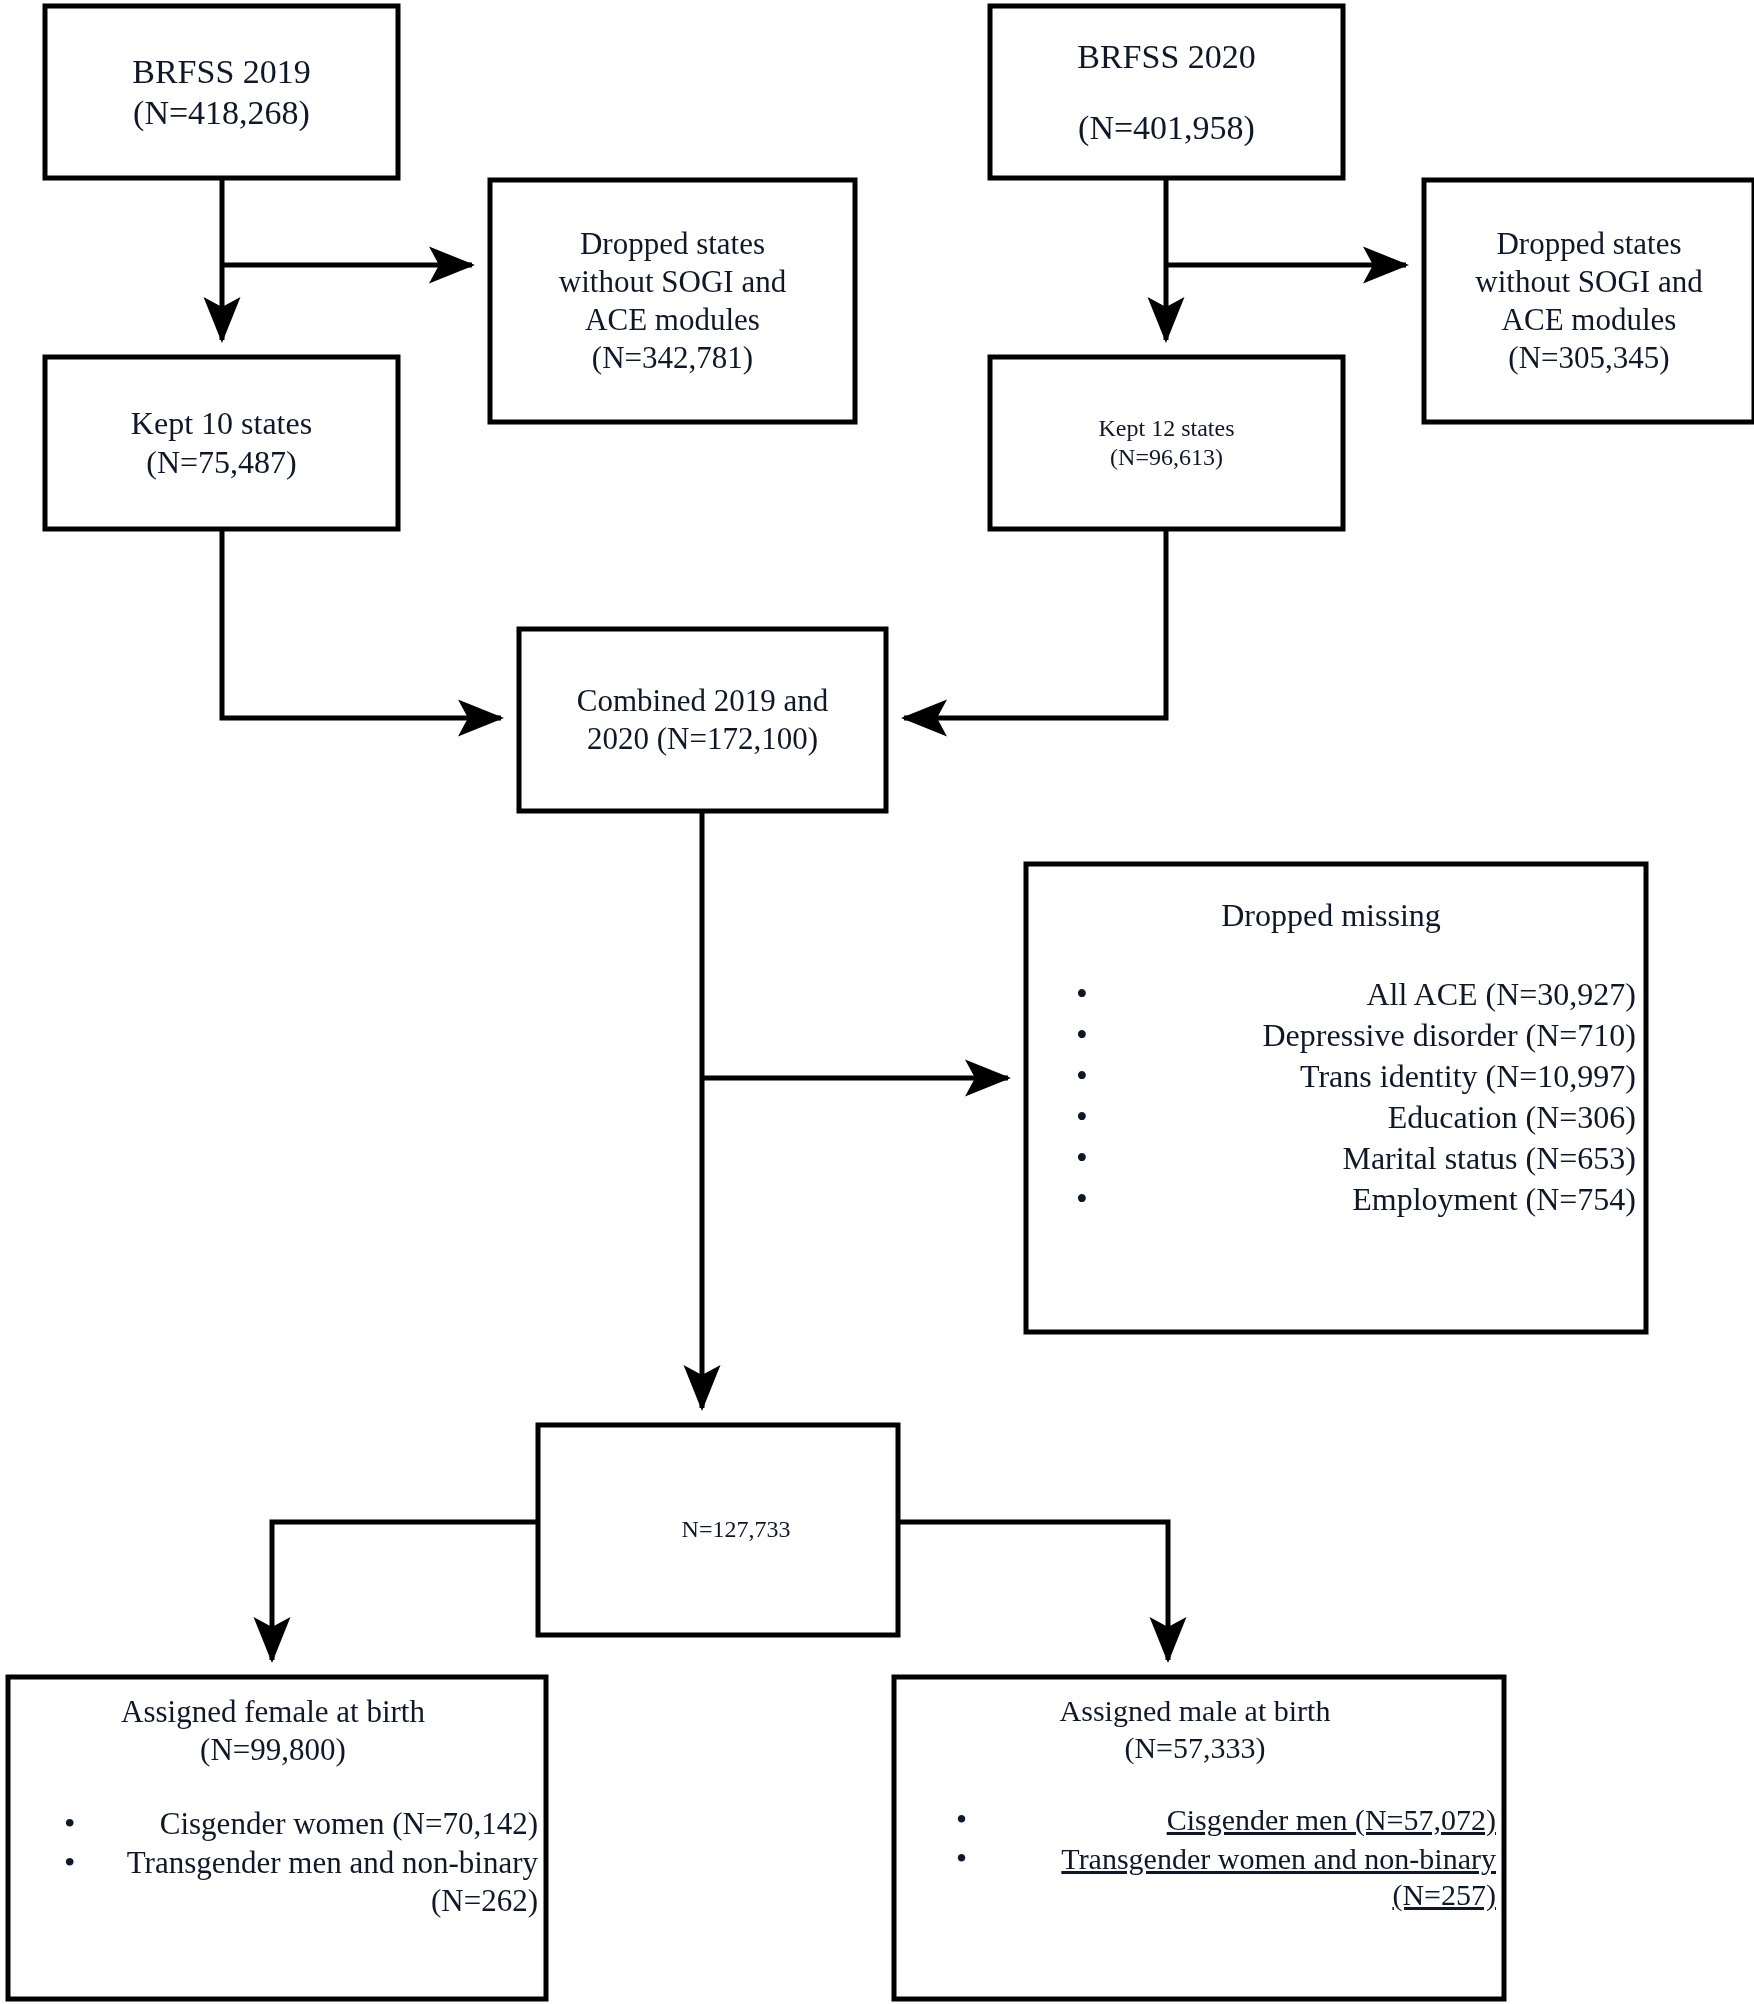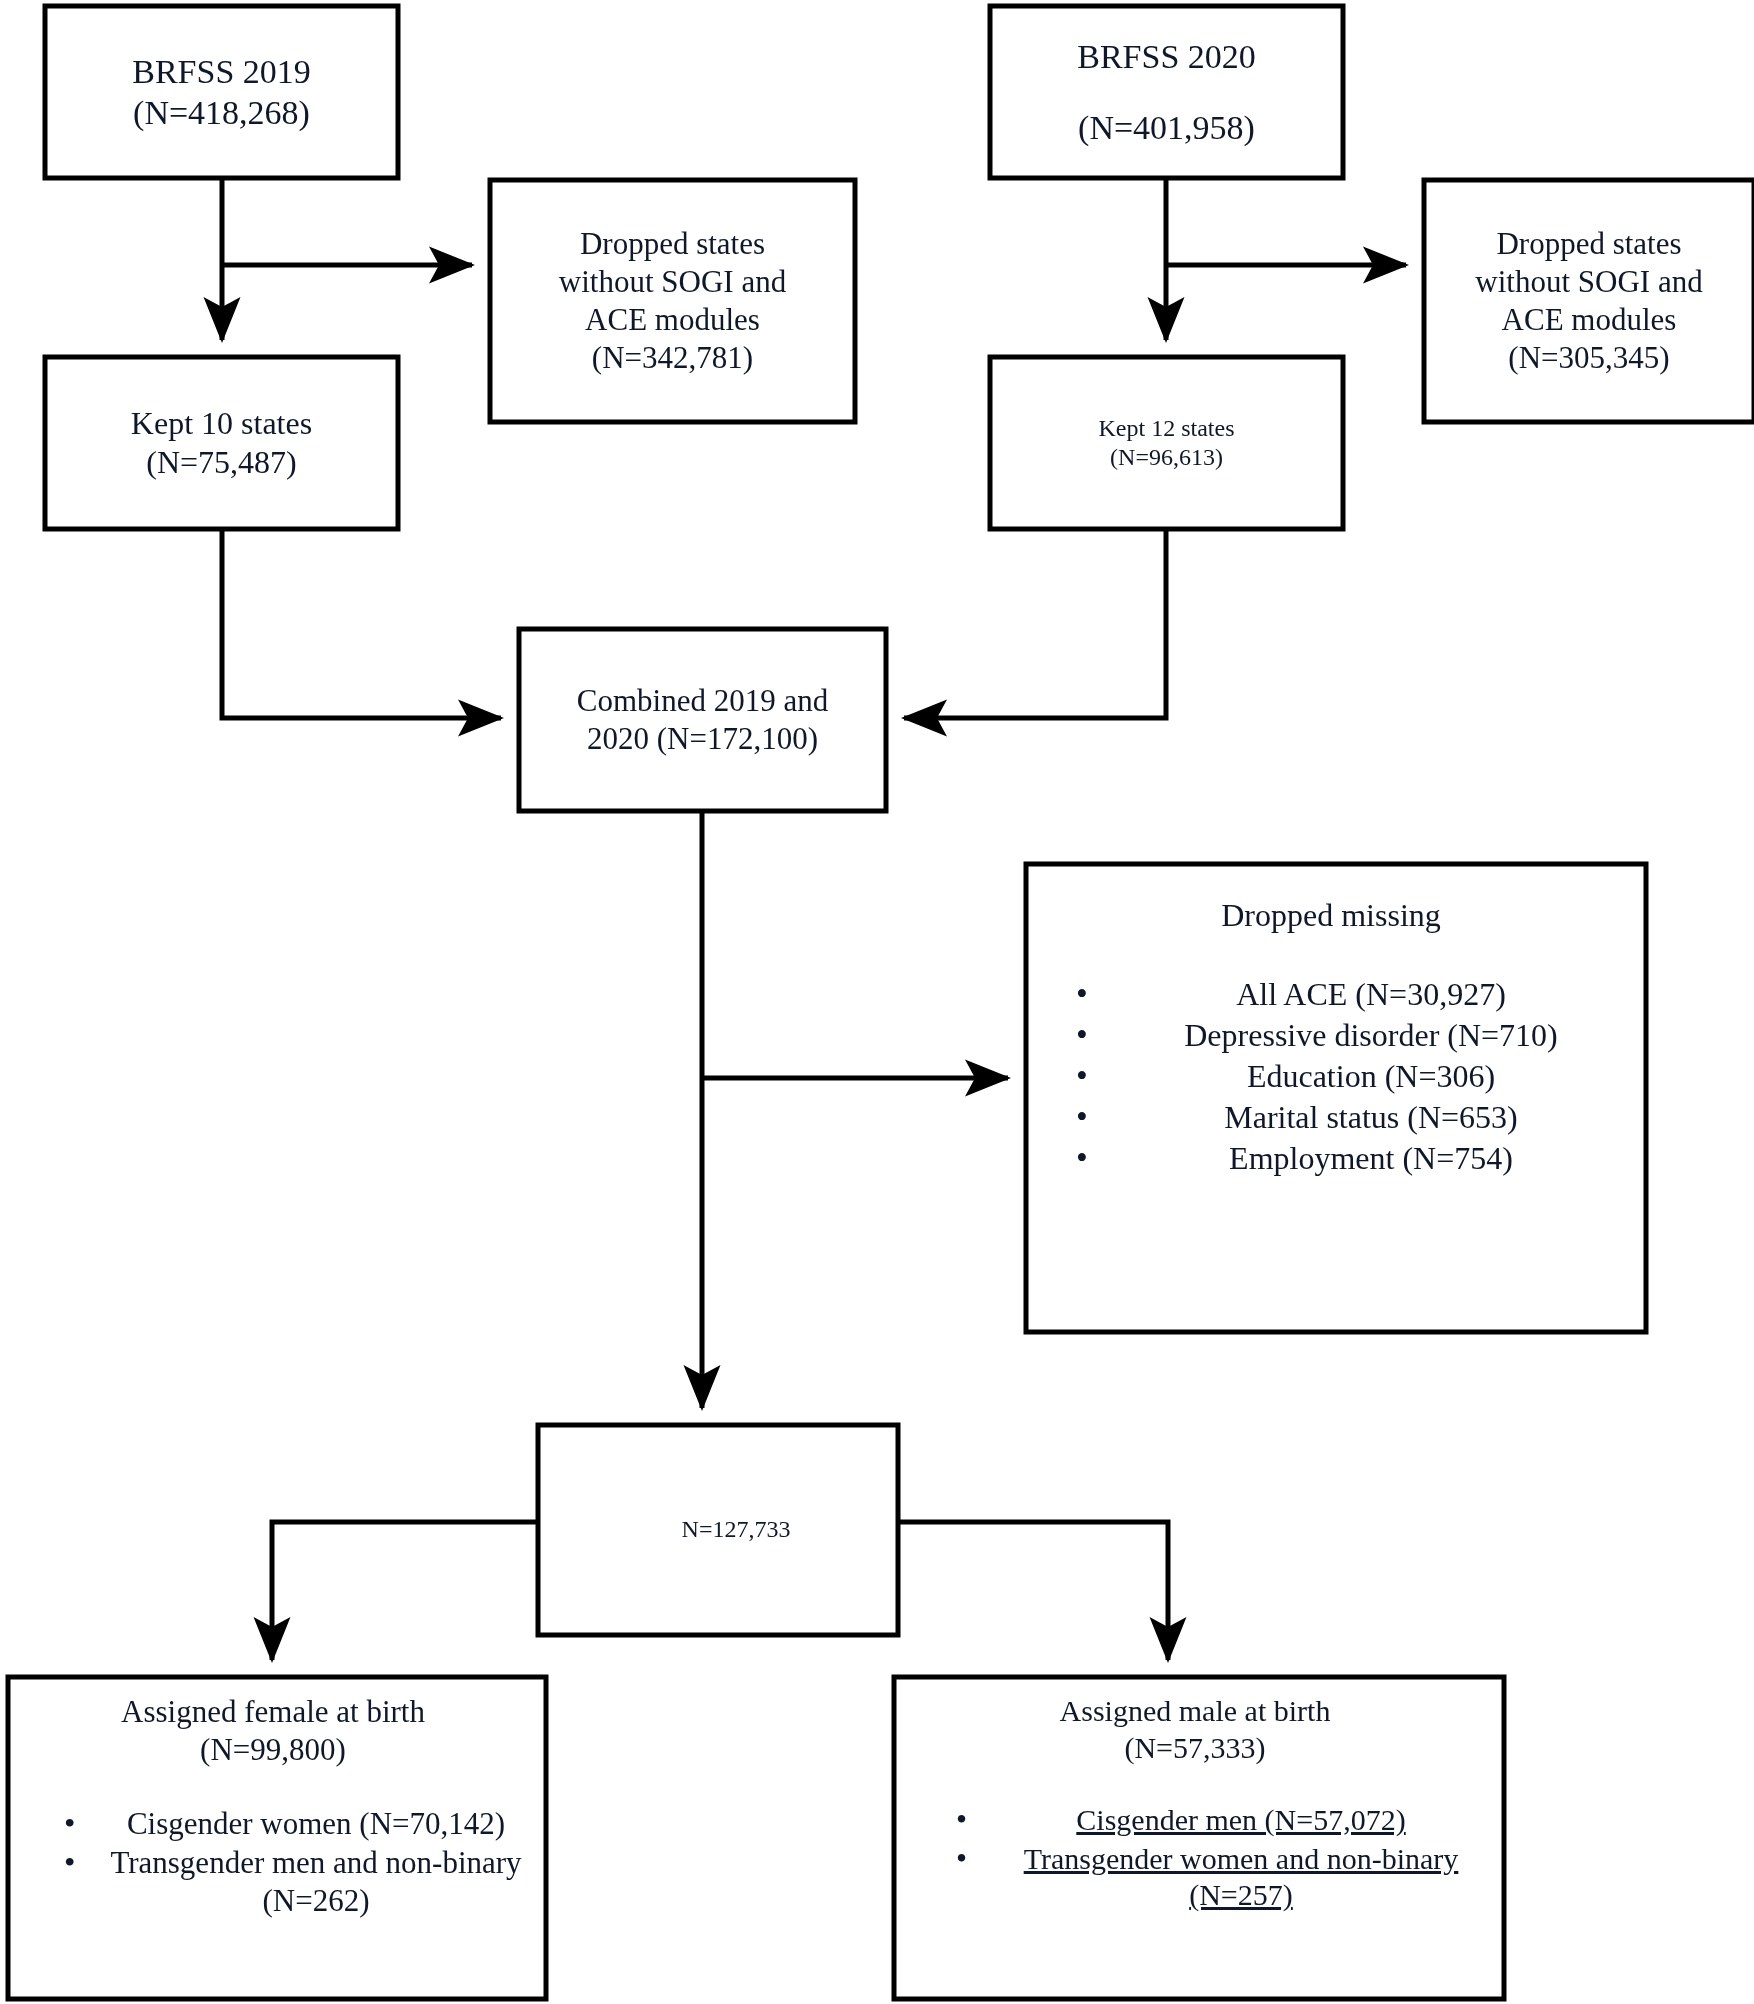--- a/index.html
+++ b/index.html
@@ -52,21 +52,21 @@
     align-items: center;
   }
   .ttl {
     text-align: center;
     width: 100%;
   }
   ul.bullets {
     margin: 0;
     padding: 0 0 0 46px;
     list-style: none;
-    text-align: center;
+    text-align: right;
   }
   ul.bullets > li {
     position: relative;
     margin: 0 0 2px 0;
     padding-left: 34px;
     text-indent: 0;
   }
   ul.bullets > li::before {
     content: "\2022";
     position: absolute;
@@ -157,20 +157,21 @@
   <div class="node-text centered" style="left:519px; top:629px; width:367px; height:182px; font-size:31px;">
     <div>Combined 2019 and</div>
     <div>2020 (N=172,100)</div>
   </div>
 
   <div class="node-text" style="left:1026px; top:864px; width:620px; height:468px; font-size:32px; padding:32px 10px 0 0;">
     <div class="ttl">Dropped missing</div>
     <ul class="bullets" style="margin-top:40px;">
       <li>All ACE (N=30,927)</li>
       <li>Depressive disorder (N=710)</li>
+      <li>Trans identity (N=10,997)</li>
       <li>Education (N=306)</li>
       <li>Marital status (N=653)</li>
       <li>Employment (N=754)</li>
     </ul>
   </div>
 
   <div class="node-text centered" style="left:556px; top:1425px; width:360px; height:210px; font-size:24px;">
     <div>N=127,733</div>
   </div>
 

